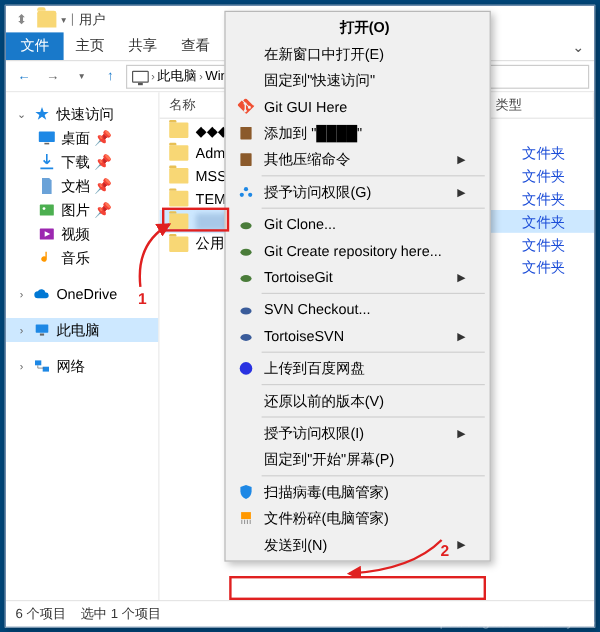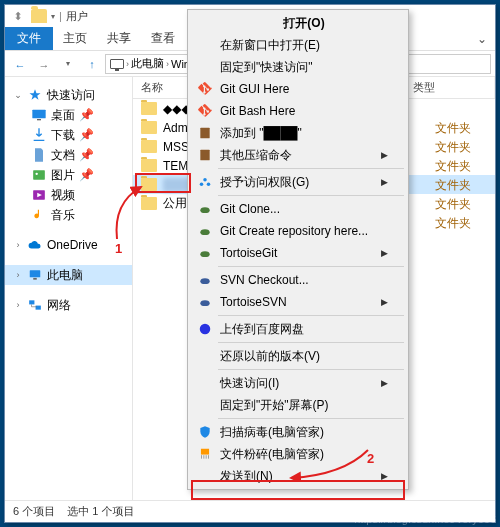--- a/index.html
+++ b/index.html
@@ -48,21 +48,21 @@
   .content-head { height: 22px; border-bottom: 1px solid #e5e5e5; display: flex; font-size: 11px; color: #444; }
   .content-head .col { padding: 0 8px; display: flex; align-items: center; border-right: 1px solid #f0f0f0; }
   .col-name { width: 180px; }
   .col-type { flex: 1; }
   .rows { font-size: 12px; }
   .row { height: 19px; display: flex; align-items: center; padding-left: 8px; gap: 6px; }
   .row.sel { background: #cde8ff; }
   .row .folder-mini { width: 16px; height: 13px; background: #f8d775; border-radius: 1px; position: relative; }
   .row .folder-mini::before { content: ""; position: absolute; top: -2px; left: 0; width: 6px; height: 2px; background: #e8c055; border-radius: 1px 1px 0 0; }
   .row .rlabel { width: 52px; overflow: hidden; white-space: nowrap; }
-  .row .rtype { margin-left: auto; width: 60px; color: #a16207; margin-top: 40px; }
+  .row .rtype { margin-left: auto; width: 60px; color: #1d4ed8; margin-top: 40px; }
   .row .rtime-frag { width: 20px; text-align: right; color: #333; margin-right: 4px; }
   .row .blur { filter: blur(2px); background: #a8c8e8; color: transparent; border-radius: 2px; padding: 0 6px; }
 
   
   .status { position: absolute; bottom: 0; left: 0; right: 0; height: 22px; border-top: 1px solid #e5e5e5; display: flex; align-items: center; font-size: 11px; padding: 0 8px; gap: 12px; color: #333; background: #fff; }
 
   
   .ctxmenu { position: absolute; top: 4px; left: 182px; width: 222px; background: #f0f0f0; border: 1px solid #b8b8b8; box-shadow: 3px 3px 6px rgba(0,0,0,.25); font-size: 12px; padding: 2px; z-index: 50; }
   .ctx-item { height: 22px; display: flex; align-items: center; padding: 0 18px 0 30px; position: relative; white-space: nowrap; }
   .ctx-item .ci-ico { position: absolute; left: 6px; width: 18px; height: 18px; display: flex; align-items: center; justify-content: center; }
@@ -284,28 +284,20 @@
         <span class="ci-ico">
           <svg width="14" height="14" viewBox="0 0 24 24">
             <path fill="#f05033" d="M23 11L13 1a2 2 0 00-3 0L8 3l3 3a2 2 0 012 2l3 3a2 2 0 11-1 1l-3-3v7a2 2 0 11-2 0V9a2 2 0 01-1-3L6 3 1 8a2 2 0 000 3l10 10a2 2 0 003 0l9-9a2 2 0 000-3z"></path>
           </svg>
         </span>
         <span>Git GUI Here</span>
       </div>
     <div class="ctx-item">
         <span class="ci-ico">
           <svg width="14" height="14" viewBox="0 0 24 24">
-            <path fill="#f05033" d="M23 11L13 1a2 2 0 00-3 0L8 3l3 3a2 2 0 012 2l3 3a2 2 0 11-1 1l-3-3v7a2 2 0 11-2 0V9a2 2 0 01-1-3L6 3 1 8a2 2 0 000 3l10 10a2 2 0 003 0l9-9a2 2 0 000-3z"></path>
-          </svg>
-        </span>
-        <span>Git Bash Here</span>
-      </div>
-    <div class="ctx-item">
-        <span class="ci-ico">
-          <svg width="14" height="14" viewBox="0 0 24 24">
             <rect x="4" y="3" width="16" height="18" fill="#8b5a2b" rx="1"></rect>
           </svg>
         </span>
         <span>添加到 "████"</span>
       </div>
     <div class="ctx-item">
         <span class="ci-ico">
           <svg width="14" height="14" viewBox="0 0 24 24">
             <rect x="4" y="3" width="16" height="18" fill="#8b5a2b" rx="1"></rect>
           </svg>
@@ -377,21 +369,21 @@
           </svg>
         </span>
         <span>上传到百度网盘</span>
       </div>
     <div class="ctx-sep"></div>
     <div class="ctx-item">
         <span>还原以前的版本(V)</span>
       </div>
     <div class="ctx-sep"></div>
     <div class="ctx-item">
-        <span>快速访问(I)</span>
+        <span>授予访问权限(I)</span>
         <span class="arrow">▶</span>
       </div>
     <div class="ctx-item">
         <span>固定到"开始"屏幕(P)</span>
       </div>
     <div class="ctx-sep"></div>
     <div class="ctx-item">
         <span class="ci-ico">
           <svg width="14" height="14" viewBox="0 0 24 24">
             <path fill="#1e88e5" d="M12 2l8 3v6c0 5-3 9-8 11-5-2-8-6-8-11V5l8-3z"></path>

